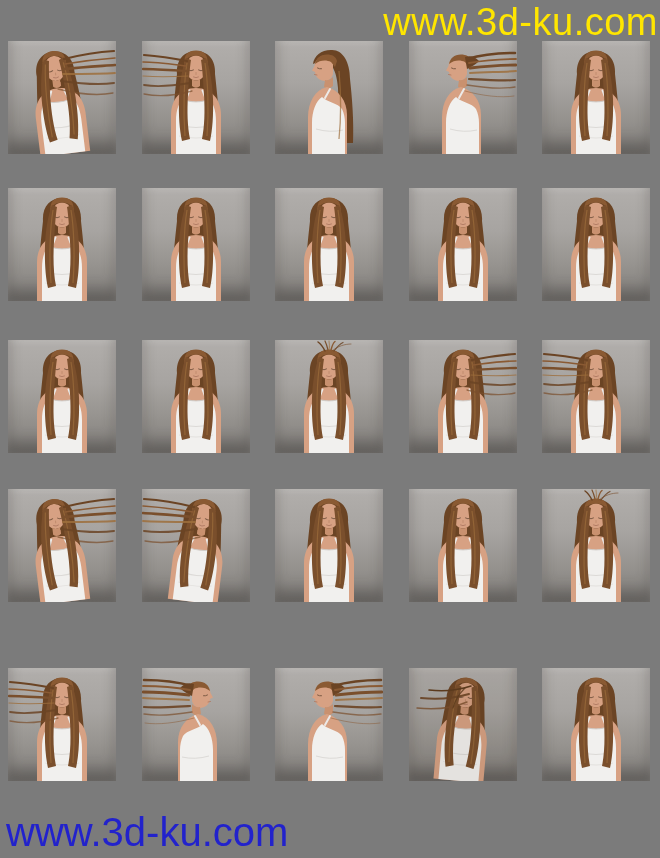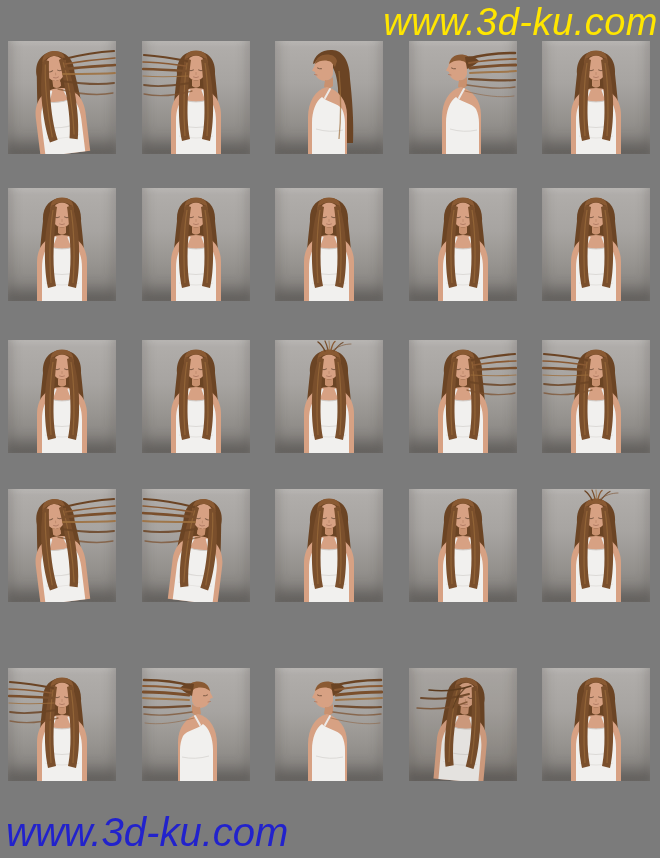--- a/index.html
+++ b/index.html
@@ -2,21 +2,21 @@
 <html><head>
 <meta charset="utf-8">
 <style>
   html,body{margin:0;padding:0;}
   body{
     width:660px;height:858px;position:relative;overflow:hidden;
     background:#7b7b7b;
     font-family:"Liberation Sans",sans-serif;
   }
   .sheet{position:absolute;inset:0;}
-  .wm{position:absolute;line-height:1;white-space:nowrap;z-index:10;font-style:italic;}
+  .wm{position:absolute;line-height:1;white-space:nowrap;z-index:10;}
   .wm-top{top:3px;right:2px;font-size:38px;letter-spacing:.5px;color:#ffe600;}
   .wm-bottom{top:812px;left:6px;font-size:40px;color:#2222cc;}
   .grid{position:absolute;left:8px;top:41px;width:646px;height:742px;z-index:1;}
   .thumb{
     position:absolute;width:108px;height:113px;overflow:hidden;
     background:linear-gradient(180deg,#b1aeab 0%,#a7a4a1 38%,#96938f 68%,#807d7a 100%);
     box-shadow:inset 0 -12px 14px rgba(52,50,48,.38), inset 0 2px 6px rgba(255,255,255,.16);
   }
   .thumb svg{display:block;width:100%;height:100%;}
 </style>

